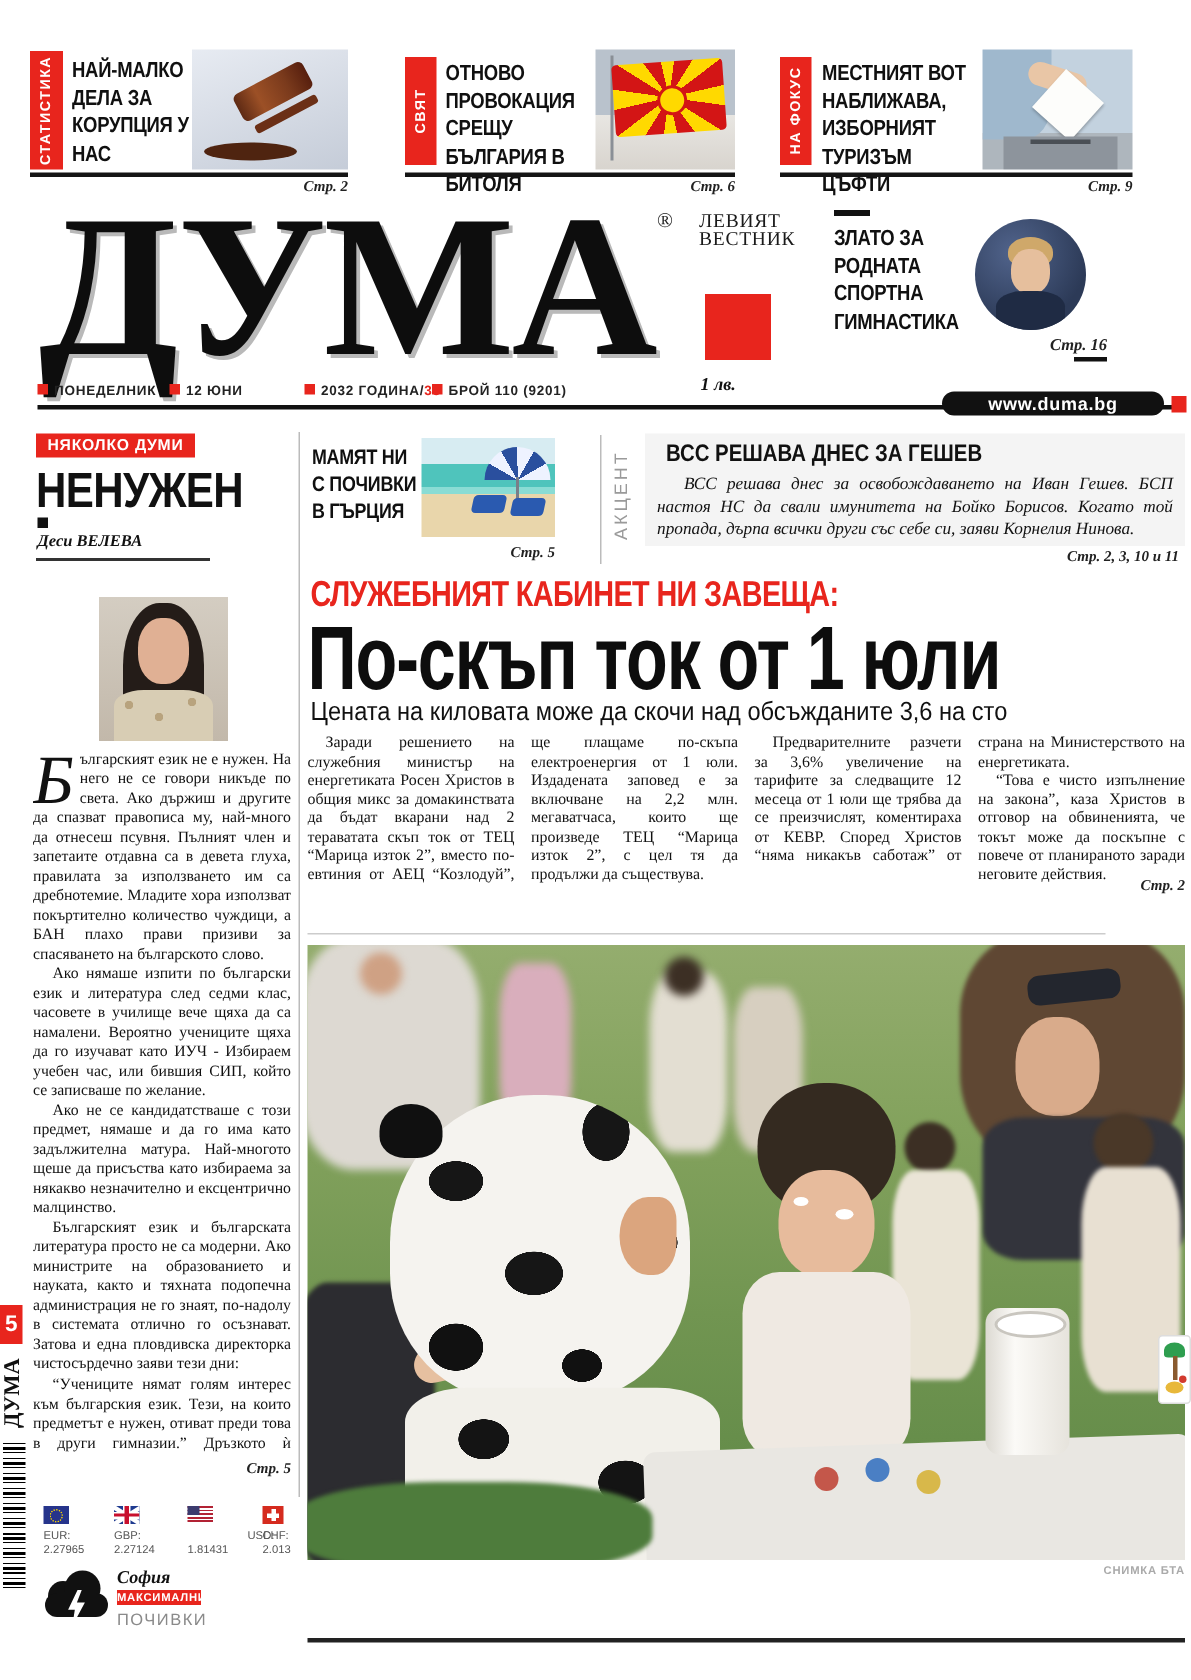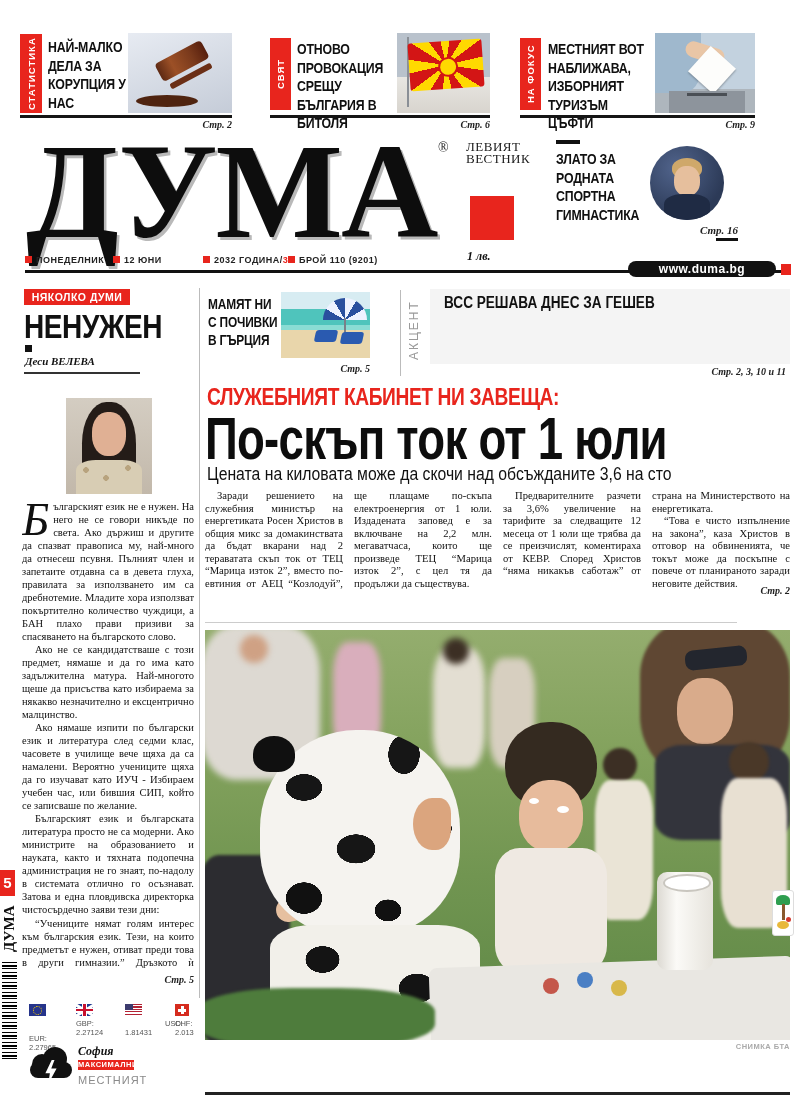--- a/index.html
+++ b/index.html
@@ -105,41 +105,42 @@
   <div class="abs" style="left:25px;top:345px;width:7px;height:7px;background:#111;"></div>
   <div class="abs serif" style="left:25px;top:355px;font-size:11px;font-weight:bold;font-style:italic;">Деси ВЕЛЕВА</div>
   <div class="abs" style="left:24px;top:372px;width:116px;height:1.5px;background:#333;"></div>
   <div class="abs photo" style="left:66px;top:398px;width:86px;height:96px;background:linear-gradient(180deg,#d4cdc2,#c2b8aa);">
     <div class="abs" style="left:16px;top:4px;width:54px;height:92px;background:#241c18;border-radius:45% 45% 20% 20%;"></div>
     <div class="abs" style="left:26px;top:14px;width:34px;height:44px;background:#e0b094;border-radius:45%;"></div>
     <div class="abs" style="left:10px;top:62px;width:66px;height:34px;background:radial-gradient(circle 3px at 10px 10px,#b8a37e 90%,transparent),radial-gradient(circle 3px at 30px 18px,#b8a37e 90%,transparent),radial-gradient(circle 3px at 52px 8px,#b8a37e 90%,transparent),#d8cdb4;border-radius:30% 30% 0 0;"></div>
   </div>
   <div class="abs serif opinion-body" style="left:22px;top:500px;width:172px;max-height:468px;overflow:hidden;font-size:10.5px;line-height:1.24;text-align:justify;">
     <p><span class="dropcap">Б</span><span>ългарският език не е нужен. На него не се говори никъде по света. Ако държиш и другите да спазват правописа му, най-много да отнесеш псувня. Пълният член и запетаите отдавна са в девета глуха, правилата за използването им са дребнотемие. Младите хора използват покъртително количество чуждици, а БАН плахо прави призиви за спасяването на българското слово.</span></p>
+    <p>Ако нямаше изпити по български език и литература след седми клас, часовете в училище вече щяха да са намалени. Вероятно учениците щяха да го изучават като ИУЧ - Избираем учебен час, или бившия СИП, който се записваше по желание.</p>
     <p>Ако не се кандидатстваше с този предмет, нямаше и да го има като задължителна матура. Най-многото щеше да присъства като избираема за някакво незначително и ексцентрично малцинство.</p>
-    <p>Ако нямаше изпити по български език и литература след седми клас, часовете в училище вече щяха да са намалени. Вероятно учениците щяха да го изучават като ИУЧ - Избираем учебен час, или бившия СИП, който се записваше по желание.</p>
     <p>Българският език и българската литература просто не са модерни. Ако министрите на образованието и науката, както и тяхната подопечна администрация не го знаят, по-надолу в системата отлично го осъзнават. Затова и една пловдивска директорка чистосърдечно заяви тези дни:</p>
     <p>“Учениците нямат голям интерес към българския език. Тези, на които предметът е нужен, отиват преди това в други гимназии.” Дръзкото ѝ изказване бе по повод на новината, че в нейното училище всички зрелостници са с кръгли двойки по български на матурата.</p>
   </div>
   <div class="abs pref" style="left:120px;top:974px;width:74px;">Стр. 5</div>
   <div class="abs" style="left:199px;top:288px;width:1px;height:710px;background:#bbb;"></div>
 
   <div class="abs teaser-h cnd" style="left:208px;top:296px;width:86px;font-size:14px;">МАМЯТ НИ С ПОЧИВКИ В ГЪРЦИЯ</div>
   <div class="abs photo" style="left:281px;top:292px;width:89px;height:66px;background:linear-gradient(180deg,#d7ecf2 0 26%,#4fc4bc 26% 50%,#8adcd4 50% 57%,#e9d6ab 57% 100%);">
     <div class="abs" style="left:42px;top:6px;width:44px;height:22px;border-radius:44px 44px 0 0;background:conic-gradient(from 270deg at 50% 100%,#2a4f9e 0 30deg,#eef2ff 30deg 60deg,#2a4f9e 60deg 90deg,#eef2ff 90deg 120deg,#2a4f9e 120deg 150deg,#eef2ff 150deg 180deg,transparent 180deg);"></div>
     <div class="abs" style="left:63px;top:26px;width:1.5px;height:26px;background:#7a7f88;"></div>
     <div class="abs" style="left:34px;top:38px;width:22px;height:12px;background:#2a5ab0;border-radius:3px;transform:skewX(-12deg);"></div>
     <div class="abs" style="left:60px;top:40px;width:22px;height:12px;background:#2a5ab0;border-radius:3px;transform:skewX(-12deg);"></div>
   </div>
   <div class="abs pref" style="left:296px;top:363px;width:74px;">Стр. 5</div>
 
   <div class="abs" style="left:400px;top:290px;width:1px;height:86px;background:#bbb;"></div>
   <div class="abs" style="left:404px;top:290px;width:20px;height:80px;writing-mode:vertical-rl;transform:rotate(180deg);display:flex;align-items:center;justify-content:center;color:#9a9a9a;font-size:12px;letter-spacing:2px;">АКЦЕНТ</div>
   <div class="abs" style="left:430px;top:289px;width:360px;height:75px;background:#f4f4f4;"></div>
   <div class="abs cnd" style="left:444px;top:294px;font-size:16px;font-weight:bold;white-space:nowrap;">ВСС РЕШАВА ДНЕС ЗА ГЕШЕВ</div>
+  <div class="abs serif" style="left:438px;top:316px;width:344px;font-size:11.5px;font-style:italic;line-height:1.3;text-align:justify;text-indent:18px;">ВСС решава днес за освобождаването на Иван Гешев. БСП настоя НС да свали имунитета на Бойко Борисов. Когато той пропада, дърпа всички други със себе си, заяви Корнелия Нинова.</div>
   <div class="abs pref" style="left:680px;top:366px;width:106px;">Стр. 2, 3, 10 и 11</div>
 
   <div class="abs" style="left:207px;top:383px;font-size:24px;font-weight:bold;color:#e8251d;white-space:nowrap;transform-origin:left top;transform:scaleX(0.8);letter-spacing:-.5px;">СЛУЖЕБНИЯТ КАБИНЕТ НИ ЗАВЕЩА:</div>
   <div class="abs" style="left:205px;top:404px;font-size:60px;font-weight:bold;color:#0d0d0d;white-space:nowrap;transform-origin:left top;transform:scaleX(0.76);letter-spacing:-1px;">По-скъп ток от 1 юли</div>
   <div class="abs" style="left:207px;top:464px;font-size:17.5px;color:#111;white-space:nowrap;transform-origin:left top;transform:scaleX(0.9);">Цената на киловата може да скочи над обсъжданите 3,6 на сто</div>
   <div class="abs lead-cols" style="left:205px;top:490px;width:585px;">
     <p>Заради решението на служебния министър на енергетиката Росен Христов в общия микс за домакинствата да бъдат вкарани над 2 тераватата скъп ток от ТЕЦ “Марица изток 2”, вместо по-евтиния от АЕЦ “Козлодуй”, ще плащаме по-скъпа електроенергия от 1 юли. Издадената заповед е за включване на 2,2 млн. мегаватчаса, които ще произведе ТЕЦ “Марица изток 2”, с цел тя да продължи да съществува.</p>
     <p>Предварителните разчети за 3,6% увеличение на тарифите за следващите 12 месеца от 1 юли ще трябва да се преизчислят, коментираха от КЕВР. Според Христов “няма никакъв саботаж” от страна на Министерството на енергетиката.</p>
     <p>“Това е чисто изпълнение на закона”, каза Христов в отговор на обвиненията, че токът може да поскъпне с повече от планираното заради неговите действия.</p>
 
@@ -201,21 +202,21 @@
   <div class="abs" style="left:205px;top:1092px;width:585px;height:2.5px;background:#222;"></div>
 
   <div class="abs red" style="left:0;top:870px;width:15px;height:26px;color:#fff;font-weight:bold;font-size:15px;text-align:center;line-height:26px;">5</div>
   <div class="abs" style="left:0;top:900px;width:18px;height:58px;writing-mode:vertical-rl;transform:rotate(180deg);display:flex;align-items:center;justify-content:center;font-weight:bold;font-size:15px;font-family:'Liberation Serif',serif;color:#111;">ДУМА</div>
   <div class="abs" style="left:2px;top:962px;width:15px;height:100px;background:repeating-linear-gradient(180deg,#000 0 1px,#fff 1px 3px,#000 3px 5px,#fff 5px 6px,#000 6px 7px,#fff 7px 10px);"></div>
 
   <div class="abs" style="left:29px;top:1004px;width:34px;text-align:left;">
     <div style="position:relative;width:17px;height:12px;background:#26348b;">
       <div style="position:absolute;left:4px;top:2px;width:7px;height:7px;border:1px dotted #ffd700;border-radius:50%;"></div>
     </div>
-    <div style="font-size:7.5px;color:#555;margin-top:18px;">EUR:</div>
+    <div style="font-size:7.5px;color:#555;margin-top:3px;">EUR:</div>
     <div style="font-size:7.5px;color:#555;">2.27965</div>
   </div>
   <div class="abs" style="left:76px;top:1004px;width:34px;">
     <div style="position:relative;width:17px;height:12px;background:#1e3a8f;overflow:hidden;">
       <div style="position:absolute;left:-3px;top:4.5px;width:24px;height:3px;background:#fff;transform:rotate(32deg);"></div>
       <div style="position:absolute;left:-3px;top:4.5px;width:24px;height:3px;background:#fff;transform:rotate(-32deg);"></div>
       <div style="position:absolute;left:6px;top:0;width:5px;height:12px;background:#fff;"></div>
       <div style="position:absolute;left:0;top:3.5px;width:17px;height:5px;background:#fff;"></div>
       <div style="position:absolute;left:7.2px;top:0;width:2.6px;height:12px;background:#c8102e;"></div>
       <div style="position:absolute;left:0;top:4.7px;width:17px;height:2.6px;background:#c8102e;"></div>
@@ -240,15 +241,15 @@
   </div>
 
   <div class="abs" style="left:30px;top:1044px;width:42px;height:42px;">
     <div style="position:absolute;left:2px;top:10px;width:20px;height:20px;background:#111;border-radius:50%;"></div>
     <div style="position:absolute;left:13px;top:3px;width:24px;height:24px;background:#111;border-radius:50%;"></div>
     <div style="position:absolute;left:0;top:18px;width:42px;height:16px;background:#111;border-radius:8px;"></div>
     <div style="position:absolute;left:14px;top:16px;width:14px;height:24px;background:#fff;clip-path:polygon(55% 0,10% 55%,42% 55%,30% 100%,90% 35%,52% 35%,75% 0);"></div>
   </div>
   <div class="abs serif" style="left:78px;top:1044px;font-size:12px;font-weight:bold;font-style:italic;">София</div>
   <div class="abs red" style="left:78px;top:1060px;width:56px;height:10px;color:#fff;font-weight:bold;font-size:7.5px;text-align:center;line-height:10px;letter-spacing:.5px;">МАКСИМАЛНИ</div>
-  <div class="abs" style="left:78px;top:1074px;font-size:11px;color:#8a8a8a;letter-spacing:1px;">МЕСТНИЯТ</div>
+  <div class="abs" style="left:78px;top:1074px;font-size:11px;color:#8a8a8a;letter-spacing:1px;">ПОЧИВКИ</div>
 
 </div>
 
 </body></html>

